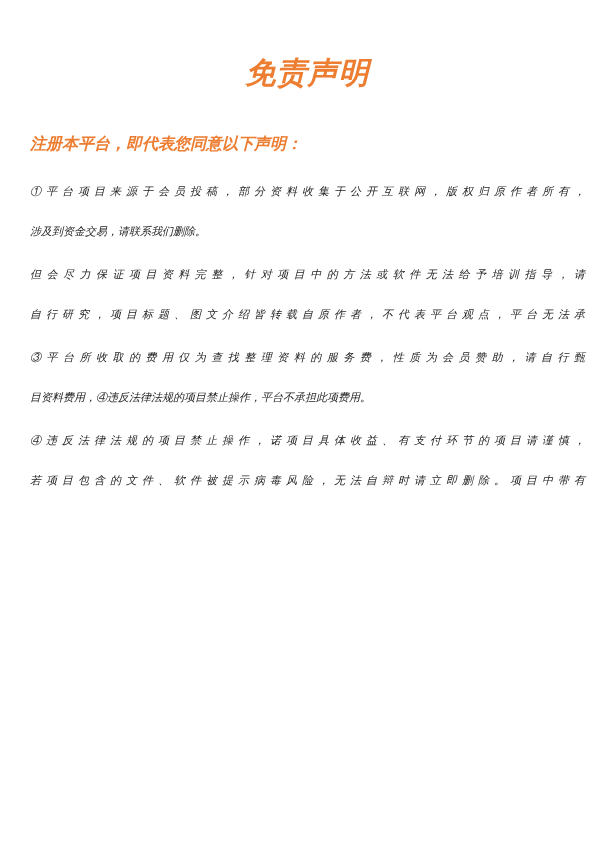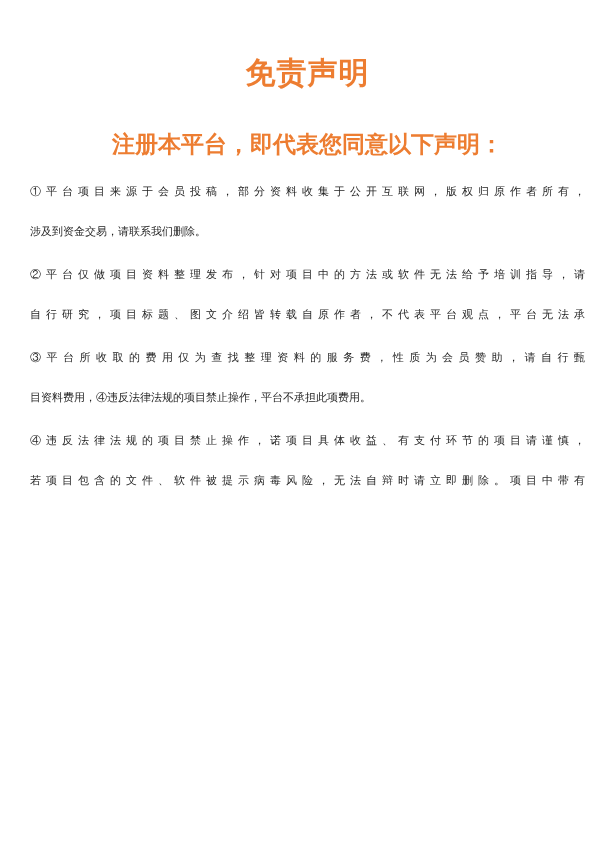--- a/index.html
+++ b/index.html
@@ -8,37 +8,37 @@
     background: #ffffff;
   }
   .doc {
     position: relative;
     width: 615px;
     height: 680px;
     background: var(--bg, #ffffff);
     overflow: hidden;
     font-family: "Liberation Sans", sans-serif;
     color: var(--text, #1f1f1f);
+    font-style: italic;
   }
   .title {
     margin: 55px 0 0 0;
     text-align: center;
     font-size: 30px;
     line-height: 36px;
     font-weight: 700;
     letter-spacing: 1px;
     color: var(--accent, #ed7d31);
   }
   .intro {
     margin: 43px 30px 0 30px;
-    font-size: 23px;
+    font-size: 16px;
     line-height: 20px;
     font-weight: 700;
     color: var(--accent, #ed7d31);
-    text-align: center;
   }
   .body {
     margin: 17px 30px 0 30px;
   }
   .para {
     margin: 0 0 3px 0;
     padding: 0;
   }
   .line {
     font-size: 11px;
@@ -58,21 +58,21 @@
   <h1 class="title">免责声明</h1>
 
   <p class="intro">注册本平台，即代表您同意以下声明：</p>
 
   <div class="body" id="paragraphs">
       <div class="para">
         <div class="line fill">①平台项目来源于会员投稿，部分资料收集于公开互联网，版权归原作者所有，</div>
         <div class="line">涉及到资金交易，请联系我们删除。</div>
       </div>
       <div class="para">
-        <div class="line fill">②平台仅做项目资料整理发布，针对项目中的方法或软件无法给予培训指导，请</div>
+        <div class="line fill">但会尽力保证项目资料完整，针对项目中的方法或软件无法给予培训指导，请</div>
         <div class="line fill">自行研究，项目标题、图文介绍皆转载自原作者，不代表平台观点，平台无法承</div>
       </div>
       <div class="para">
         <div class="line fill">③平台所收取的费用仅为查找整理资料的服务费，性质为会员赞助，请自行甄</div>
         <div class="line">目资料费用，④违反法律法规的项目禁止操作，平台不承担此项费用。</div>
       </div>
       <div class="para">
         <div class="line fill">④违反法律法规的项目禁止操作，诺项目具体收益、有支付环节的项目请谨慎，</div>
         <div class="line fill">若项目包含的文件、软件被提示病毒风险，无法自辩时请立即删除。项目中带有</div>
       </div>

